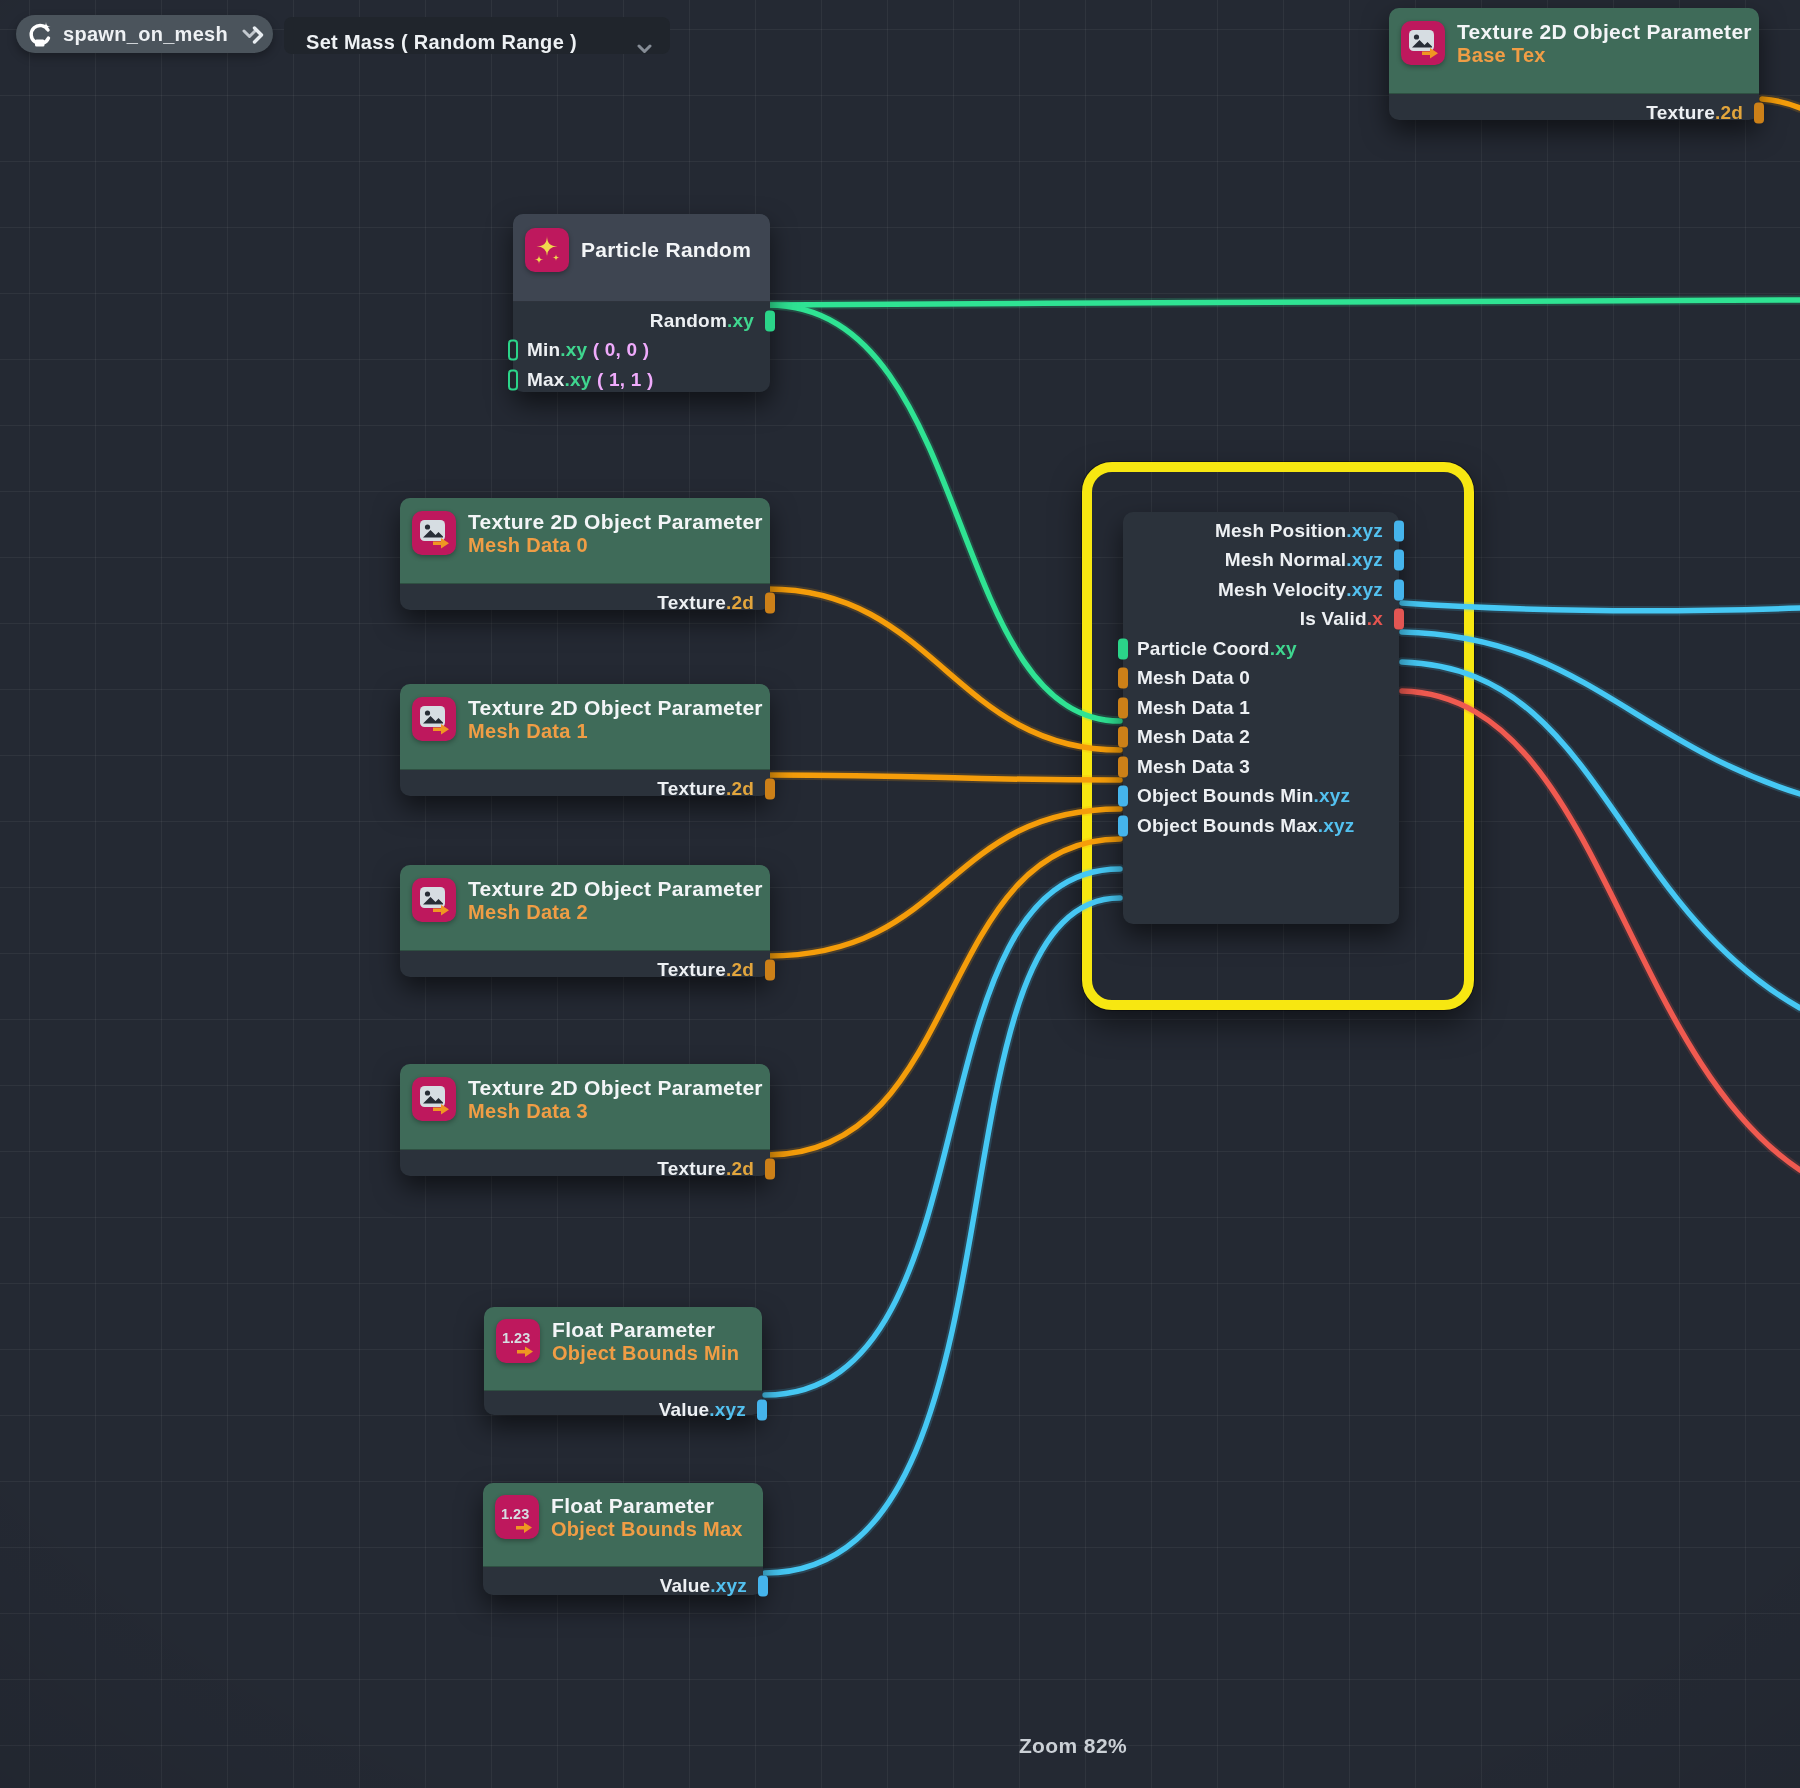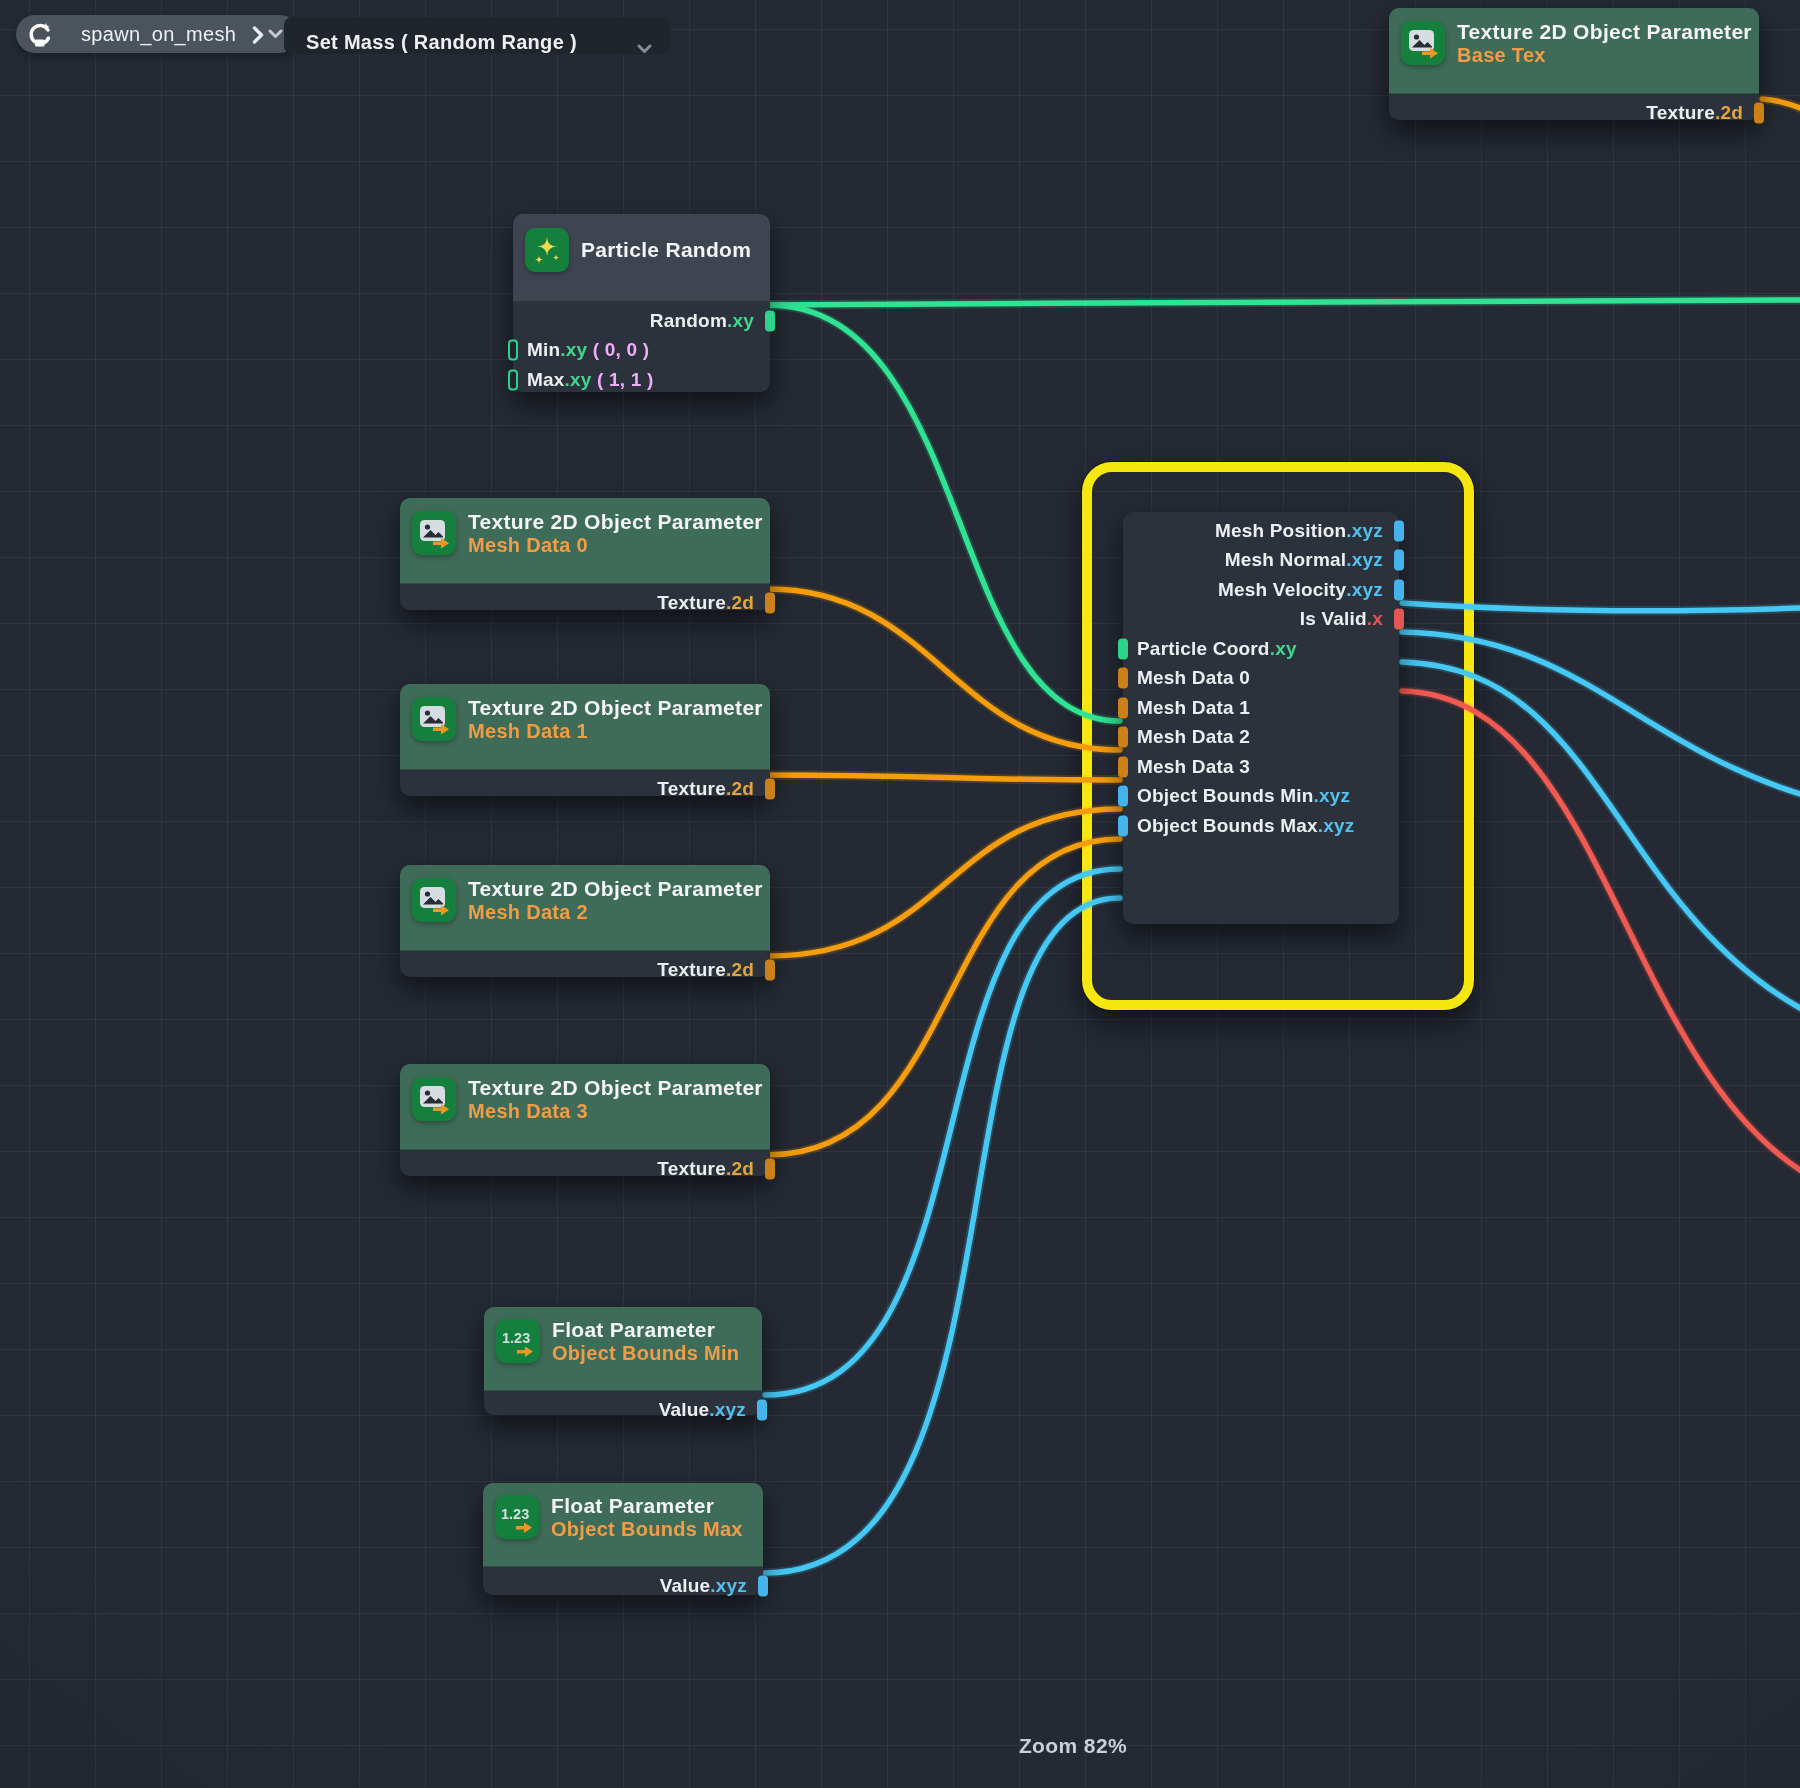--- a/index.html
+++ b/index.html
@@ -18,38 +18,38 @@
   .sel-frame{position:absolute;z-index:1;border:10px solid #f7e711;border-radius:30px;
     box-shadow:0 14px 30px rgba(0,0,0,.5), 0 0 0 1px rgba(0,0,0,.35);}
   
   .node{position:absolute;z-index:3;background:#2b323b;border-radius:10px;
     box-shadow:0 12px 26px rgba(0,0,0,.55);}
   .node-header{display:flex;align-items:center;gap:12px;padding:0 16px 16px 12px;
     border-radius:10px 10px 0 0;box-shadow:inset 0 -1px 0 rgba(0,0,0,.25);}
   .hdr-green{background:#3f6b59;}
   .hdr-maroon{background:#5d3948;}
   .hdr-gray{background:#3e4551;}
-  .icon-box{width:44px;height:44px;border-radius:10px;background:#15803d;flex:0 0 44px;
+  .icon-box{width:44px;height:44px;border-radius:10px;background:#be185d;flex:0 0 44px;
     display:flex;align-items:center;justify-content:center;box-shadow:0 2px 5px rgba(0,0,0,.3);}
   .titles{display:flex;flex-direction:column;line-height:1.14;}
   .node-title{color:#f3f5f7;font-weight:700;font-size:21px;letter-spacing:.3px;white-space:nowrap;}
   .node-subtitle{font-weight:700;font-size:20px;letter-spacing:.3px;white-space:nowrap;}
   .node-body{position:relative;padding-top:4px;}
   .row{position:relative;height:29.5px;display:flex;align-items:center;
     font-weight:700;font-size:19px;letter-spacing:.2px;color:#edf0f3;white-space:pre;}
   .row.out{justify-content:flex-end;padding-right:16px;}
   .row.in{justify-content:flex-start;padding-left:14px;}
   .port{position:absolute;top:50%;width:10px;height:21px;border-radius:4px;transform:translateY(-50%);
     box-sizing:border-box;}
   .port.out{right:-5px;} .port.in{left:-5px;}
   .row .val{color:#f0abfc;}
   
   .crumb-pill{position:absolute;left:16px;top:15px;height:38px;z-index:5;border-radius:19px;
-    background:#4b545c;display:flex;align-items:center;gap:28px;padding:0 16px 0 10px;
-    color:#eef1f4;font-weight:400;font-size:20px;letter-spacing:.3px;cursor:pointer;
+    background:#4b545c;display:flex;align-items:center;gap:10px;padding:0 16px 0 10px;
+    color:#eef1f4;font-weight:700;font-size:20px;letter-spacing:.3px;cursor:pointer;
     box-shadow:0 4px 10px rgba(0,0,0,.3);}
   .crumb-sep{position:absolute;left:252px;top:21px;z-index:5;display:flex;align-items:center;height:28px;}
   .crumb-btn{position:absolute;left:284px;top:17px;width:386px;height:37px;z-index:5;border-radius:8px;
     background:#20252c;display:flex;align-items:flex-end;justify-content:space-between;
     padding:0 18px 0 22px;box-sizing:border-box;color:#eef1f4;font-weight:700;font-size:20px;
     letter-spacing:.3px;cursor:pointer;}
   .zoom-indicator{position:absolute;left:1073px;top:1734px;transform:translateX(-50%);z-index:5;
     color:#cbd0d6;font-weight:700;font-size:21px;letter-spacing:.4px;}
 </style>
 </head>

